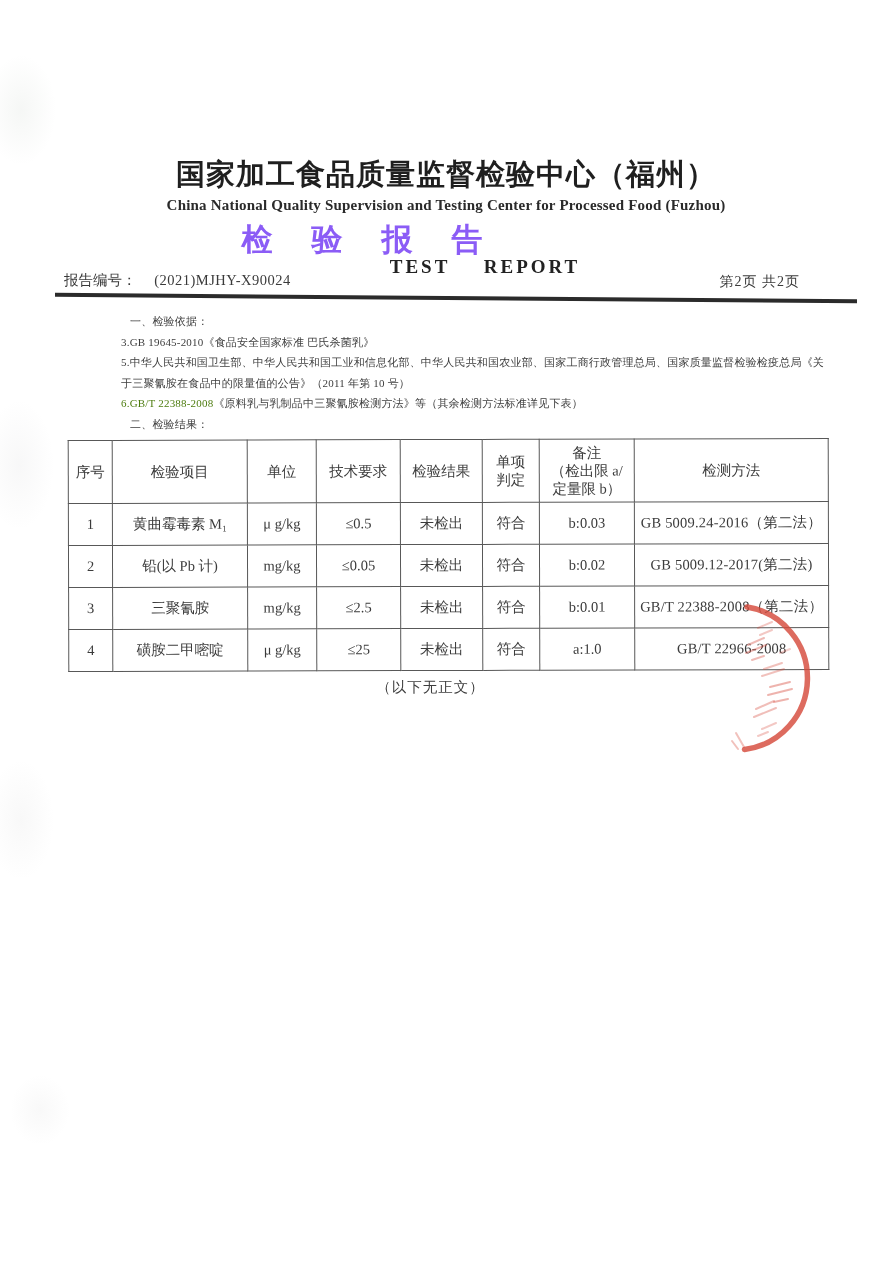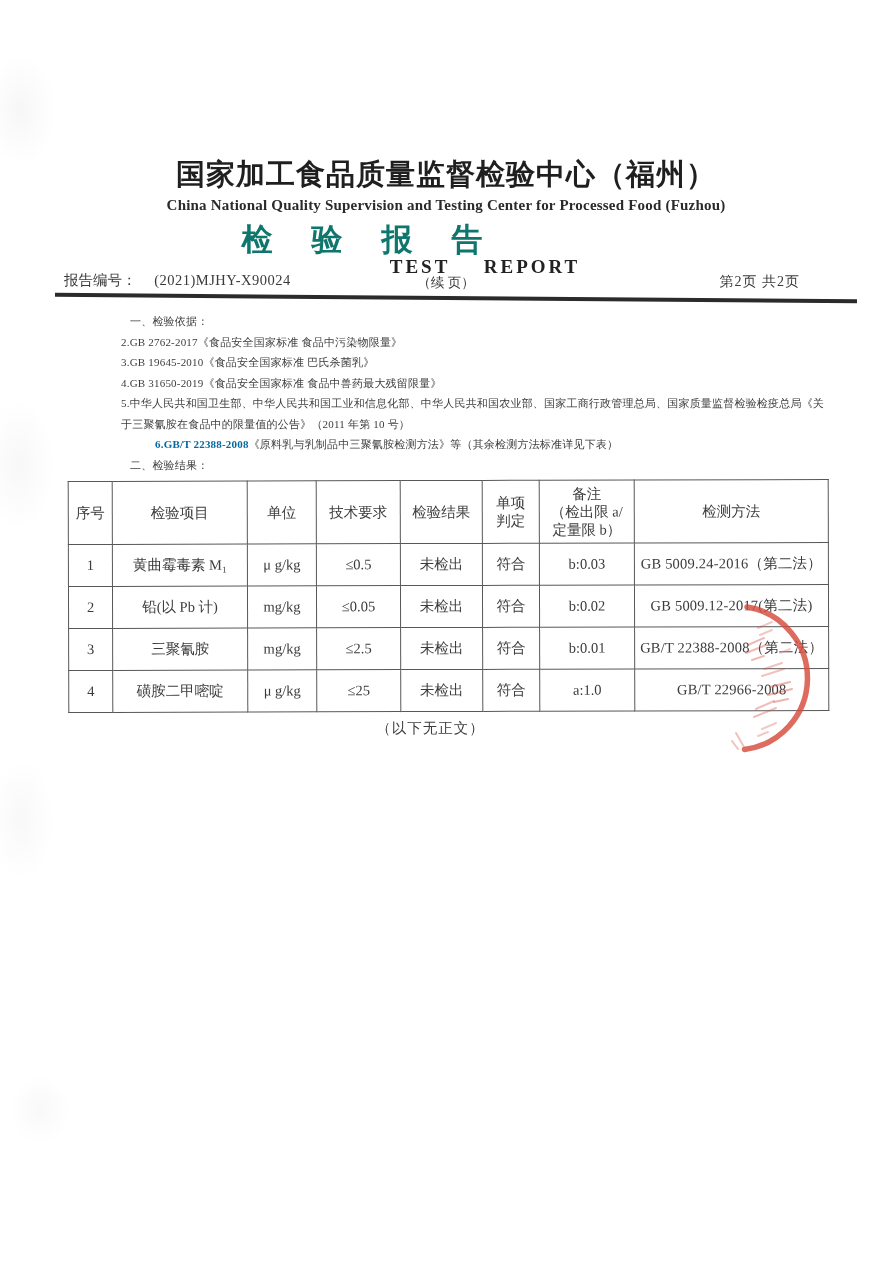--- a/index.html
+++ b/index.html
@@ -17,42 +17,42 @@
     text-align:center;font-size:29px;font-weight:bold;color:#1f1f1f;
     letter-spacing:1px;
   }
   .hdr-en{
     position:absolute;top:197px;left:0;width:892px;
     text-align:center;font-size:15px;font-weight:bold;color:#2a2a2a;
     letter-spacing:0.2px;
   }
   .rpt-cn{
     position:absolute;top:219px;left:0;width:728px;
-    text-align:center;font-size:31px;font-weight:bold;color:#0f766e;
+    text-align:center;font-size:31px;font-weight:bold;color:#8b5cf6;
     letter-spacing:4px;
   }
   .rpt-en{
     position:absolute;top:256px;left:0;width:892px;
     text-align:center;font-size:19px;font-weight:bold;color:#222;
     letter-spacing:3px;word-spacing:26px;padding-left:39px;
   }
   .meta-row{position:absolute;top:271px;left:0;width:840px;height:22px;font-size:14.5px;color:#3a3a3a;}
   .meta-left{position:absolute;left:64px;top:0;}
   .meta-no{margin-left:14px;letter-spacing:0.5px;}
   .meta-center{position:absolute;left:0;width:892px;text-align:center;top:3px;font-size:13.5px;}
   .meta-right{position:absolute;right:40px;top:2px;font-size:14px;letter-spacing:1px;text-align:center;}
   .divider{
     position:absolute;top:296px;left:55px;width:802px;height:4px;
     background:#2b2b2b;transform:rotate(0.45deg);
   }
   
   .body-flow{position:absolute;top:311px;left:121px;width:714px;}
   .bline{font-size:11px;line-height:20.5px;color:#3d3d3d;letter-spacing:0.2px;}
   .bheading{margin-left:9px;}
-  .b6 .pfx{font-weight:bold;color:#0369a1;margin-left:34px;}
+  .b6 .pfx{font-weight:normal;color:#4d7c0f;}
   
   .tbl-wrap{margin-top:5px;margin-left:-53px;width:760px;transform:rotate(-0.15deg);}
   table.results{border-collapse:collapse;width:760px;table-layout:fixed;}
   table.results td,table.results th{
     border:1px solid #585858;
     font-size:14.5px;font-weight:normal;color:#3b3b3b;
     text-align:center;vertical-align:middle;
     padding:2px 3px;overflow:hidden;
   }
   table.results th{height:58px;line-height:18px;}
@@ -87,31 +87,28 @@
   <div class="hdr-cn">国家加工食品质量监督检验中心（福州）</div>
   <div class="hdr-en">China National Quality Supervision and Testing Center for Processed Food (Fuzhou)</div>
   <div class="rpt-cn">检　验　报　告</div>
   <div class="rpt-en">TEST REPORT</div>
 
   <div class="meta-row">
     <span class="meta-left">
       <span>报告编号：</span>
       <span class="meta-no">(2021)MJHY-X90024</span>
     </span>
-    <span class="meta-center">（续 页）</span>
     <span class="meta-right">第2页  共2页</span>
   </div>
 
   <div class="divider"></div>
 
   <div class="body-flow">
     <div class="bline bheading">一、检验依据：</div>
-    <div class="bline">2.GB 2762-2017《食品安全国家标准 食品中污染物限量》</div>
     <div class="bline">3.GB 19645-2010《食品安全国家标准 巴氏杀菌乳》</div>
-    <div class="bline">4.GB 31650-2019《食品安全国家标准 食品中兽药最大残留限量》</div>
     <div class="bline">5.中华人民共和国卫生部、中华人民共和国工业和信息化部、中华人民共和国农业部、国家工商行政管理总局、国家质量监督检验检疫总局《关于三聚氰胺在食品中的限量值的公告》（2011 年第 10 号）</div>
     <div class="bline b6">
       <span class="pfx">6.GB/T 22388-2008</span><span>《原料乳与乳制品中三聚氰胺检测方法》等（其余检测方法标准详见下表）</span>
     </div>
     <div class="bline bheading">二、检验结果：</div>
 
     <div class="tbl-wrap">
       <table class="results">
         <colgroup>
           <col style="width:44px">

